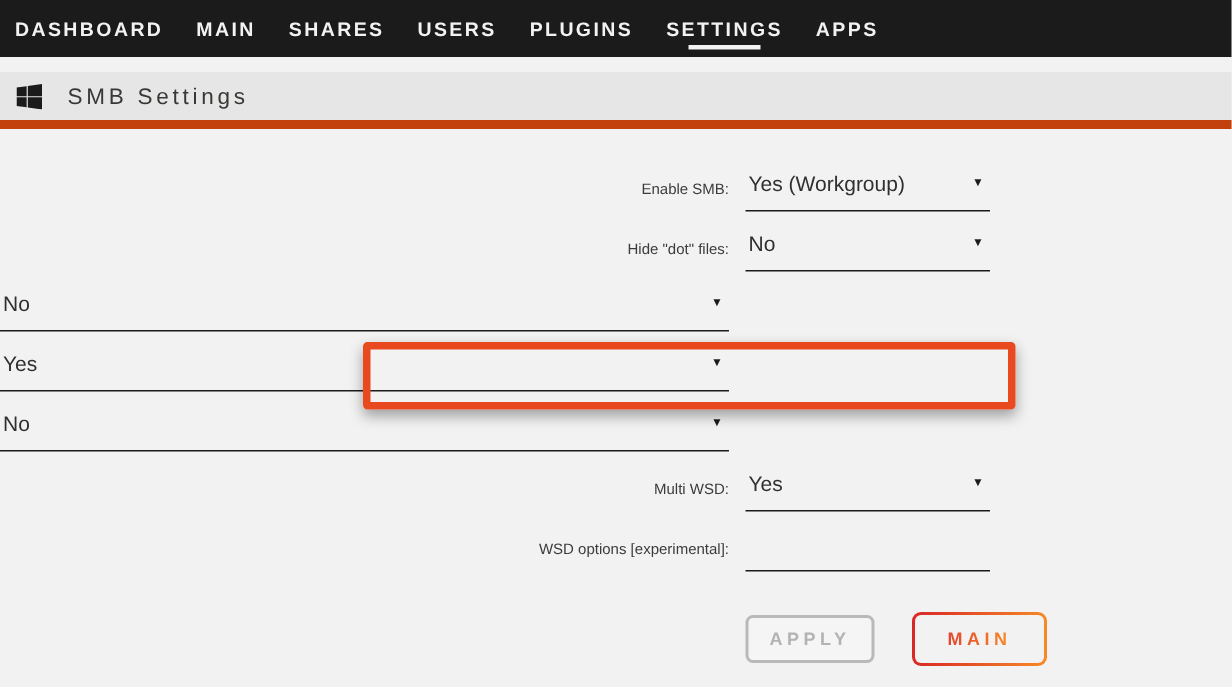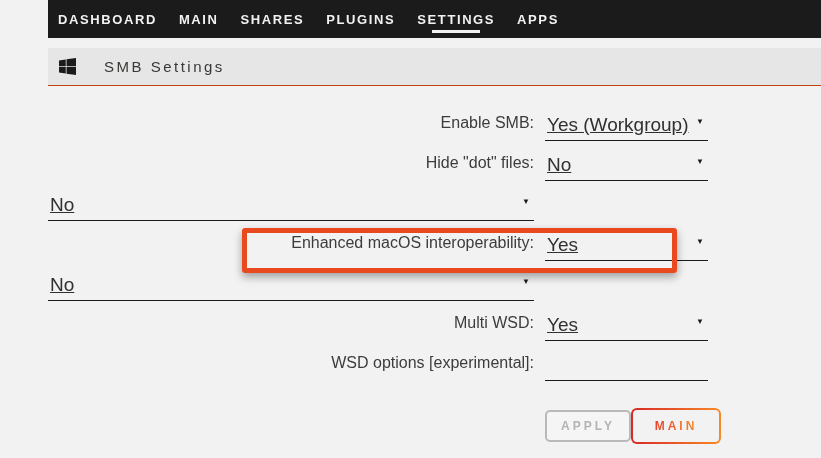--- a/index.html
+++ b/index.html
@@ -2,21 +2,21 @@
 <html><head>
 <meta charset="utf-8">
 <style>
   * { margin:0; padding:0; box-sizing:border-box; }
   html,body { width:821px; height:458px; }
   body {
     font-family:"Liberation Sans", sans-serif;
     background:#f2f2f2;
     overflow:hidden;
   }
-  .page { position:relative; width:821px; height:458px;padding-left:48px; }
+  .page { position:relative; width:821px; height:458px; }
 
   
   .topnav {
     height:38px; background:#1c1b1b;
     display:flex; align-items:center;
     padding-left:10px; gap:22px;
   }
   .nav-item {
     position:relative;
     color:#f2f2f2; font-size:13px; font-weight:bold;
@@ -27,70 +27,70 @@
     position:absolute; left:50%; transform:translateX(-50%);
     bottom:3px; width:48px; height:3px; background:#f2f2f2;
   }
 
   
   .gap-strip { height:10px; background:#f2f2f2; }
 
   
   .titlebar {
     height:38px; background:#e6e6e6;
-    border-bottom:1px solid #c2410c;
-    display:flex; align-items:center; gap:28px;
+    border-bottom:6px solid #c2410c;
+    display:flex; align-items:center; gap:17px;
     padding-left:11px;
   }
   .win-icon { width:17px; height:17px; display:block; }
   .page-title {
     font-size:15px; color:#3a3836; letter-spacing:2.5px;
   }
 
   
   .content { background:#f2f2f2; padding-top:15px; }
   .form-grid { display:block; }
   .row {
     display:grid;
     grid-template-columns:486px 163px;
     column-gap:11px;
     height:40px;
     align-items:end;
   }
   .lbl {
     text-align:right;
-    font-size:16px; color:#3c3c3c;
+    font-size:10px; color:#3c3c3c;
     padding-bottom:9px;
     white-space:nowrap;
   }
   .field {
     position:relative;
     height:27px;
     border-bottom:1px solid #1c1b1b;
     display:flex; align-items:flex-start;
     cursor:pointer;
     background:transparent;
   }
   .field .val {
-    font-size:19px; color:#303030; padding-left:2px; line-height:1.2;text-decoration:underline;
+    font-size:14px; color:#303030; padding-left:2px; line-height:1.2;
   }
   .field .arrow {
     position:absolute; right:4px; top:3px;
     font-size:8px; color:#1b1b1b;
   }
   .field input {
     width:100%; border:none; background:transparent;
     font-family:"Liberation Sans", sans-serif;
     font-size:14px; color:#303030; outline:none; padding-left:2px;
   }
 
   
   .btn-row {
     margin-top:27px; margin-left:497px;
-    display:flex; gap:0; align-items:center;
+    display:flex; gap:25px; align-items:center;
   }
   .btn {
     display:flex; align-items:center; justify-content:center;
     height:32px; min-width:86px;
     font-family:"Liberation Sans", sans-serif;
     font-size:12px; font-weight:bold; letter-spacing:3px;
     border-radius:5px; cursor:pointer;
   }
   .btn.apply {
     background:#f5f5f5;
@@ -124,20 +124,21 @@
 </style>
 </head>
 <body>
 
 <div class="page">
 
   <div class="topnav">
     <div class="nav-item">DASHBOARD</div>
     <div class="nav-item">MAIN</div>
     <div class="nav-item">SHARES</div>
+    <div class="nav-item">USERS</div>
     <div class="nav-item">PLUGINS</div>
     <div class="nav-item">
       <span>SETTINGS</span>
       <span class="nav-underline"></span>
     </div>
     <div class="nav-item">APPS</div>
   </div>
 
   <div class="gap-strip"></div>
 
@@ -168,21 +169,20 @@
       </div>
 
       <div class="row">
         <div class="field">
           <span class="val">No</span>
           <span class="arrow">▼</span>
         </div>
       </div>
 
       <div class="row">
-        <div class="lbl">Enhanced macOS interoperability:</div>
         <div class="field">
           <span class="val">Yes</span>
           <span class="arrow">▼</span>
         </div>
       </div>
 
       <div class="row">
         <div class="field">
           <span class="val">No</span>
           <span class="arrow">▼</span>

